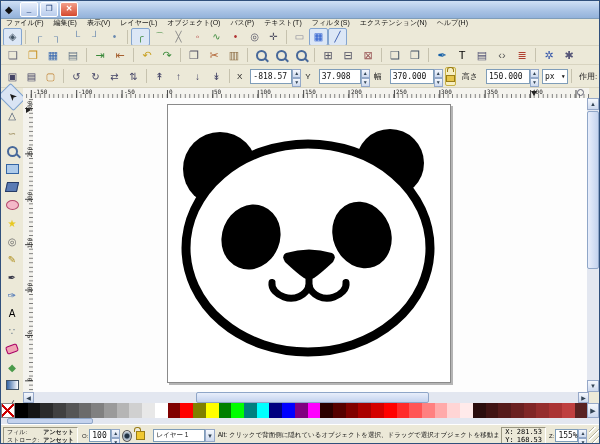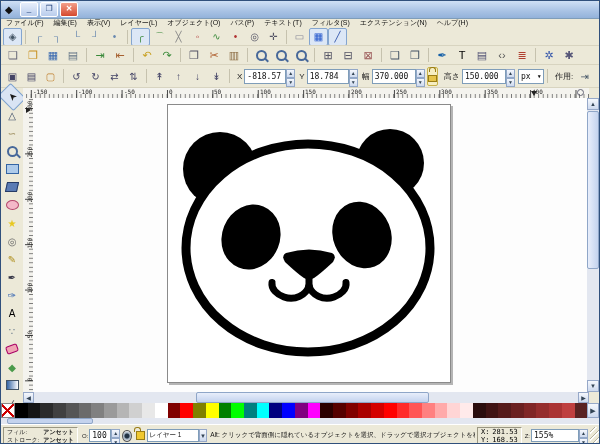--- a/index.html
+++ b/index.html
@@ -45,21 +45,21 @@
   .icon-eraser::before{content:'';width:10px;height:6px;background:#f0a4b4;border:1px solid #a06;
      border-radius:2px;transform:rotate(-20deg);display:block;}
   .icon-grad::before{content:'';width:11px;height:8px;border:1px solid #456;display:block;
      background:linear-gradient(90deg,#3465a4,#fff);}
   .icon-lock::before{content:'';width:7px;height:5px;background:#e6c44a;border:1px solid #9a7d16;display:block;margin-top:4px;}
   .icon-lock::after{content:'';position:absolute;width:5px;height:4px;border:1px solid #9a7d16;border-bottom:none;
      border-radius:3px 3px 0 0;margin-top:-13px;display:block;}
   
   .flabel{font-size:8px;color:#222;margin:0 2px 0 4px;white-space:nowrap;}
   .field{height:15px;border:1px solid #7f9db9;background:#fff;display:flex;align-items:center;
-    font-family:"DejaVu Sans Mono",monospace;font-size:8px;color:#111;padding:0 2px;box-sizing:border-box;flex:0 0 auto;}
+    font-family:"DejaVu Sans Mono",monospace;font-size:8px;color:#111;padding:0 2px;box-sizing:border-box;flex:0 0 auto;margin-left:6px;}
   .spin{width:9px;height:15px;display:flex;flex-direction:column;flex:0 0 auto;}
   .spin i{flex:1;font-style:normal;font-size:5px;line-height:7px;text-align:center;color:#345;
     background:linear-gradient(#f5f8fd,#cdd9ee);border:1px solid #93a8c8;}
   .lockbtn{width:18px;height:17px;background:#f6eec2;border:1px solid #c8b24a;border-radius:2px;
     display:flex;align-items:center;justify-content:center;position:relative;}
   
   #work{position:absolute;left:0;top:87px;width:100%;height:315px;background:#ece9d8;}
   #toolbox{position:absolute;left:0;top:0;width:22px;display:flex;flex-direction:column;}
   .tool{width:20px;height:16px;display:flex;align-items:center;justify-content:center;
     font-size:10px;border:1px solid transparent;border-radius:2px;}
@@ -234,21 +234,21 @@
         <span class="tbtn sm" style="color: rgb(68, 68, 102);">↡</span>
       </span>
       <i class="vsep"></i>
     <span class="flabel">X</span>
     <span class="field" style="width:42px">-818.57</span>
     <span class="spin">
         <i>▲</i>
         <i>▼</i>
       </span>
     <span class="flabel">Y</span>
-    <span class="field" style="width:42px">18.784</span>
+    <span class="field" style="width:42px">37.908</span>
     <span class="spin">
         <i>▲</i>
         <i>▼</i>
       </span>
     <span class="flabel">幅</span>
     <span class="field" style="width:44px">370.000</span>
     <span class="spin">
         <i>▲</i>
         <i>▼</i>
       </span>
@@ -425,21 +425,21 @@
     <span class="sb-msg">Alt: クリックで背面側に隠れているオブジェクトを選択、ドラッグで選択オブジェクトを移動または触れたものを選択</span>
     <span class="panel">
       <span class="xy-grid">
         <span>X:</span>
         <span>281.53</span>
         <span>Y:</span>
         <span>168.53</span>
       </span>
     </span>
     <span class="tiny" style="margin-left:3px">Z:</span>
-    <span class="field" style="width:48px;height:13px;margin-left:1px">155%</span>
+    <span class="field" style="width:23px;height:13px;margin-left:1px">155%</span>
     <span class="spin" style="height:13px">
         <i>▲</i>
         <i>▼</i>
       </span>
     <span class="grip"></span>
   </div>
 
 </div>
 
 </body></html>

